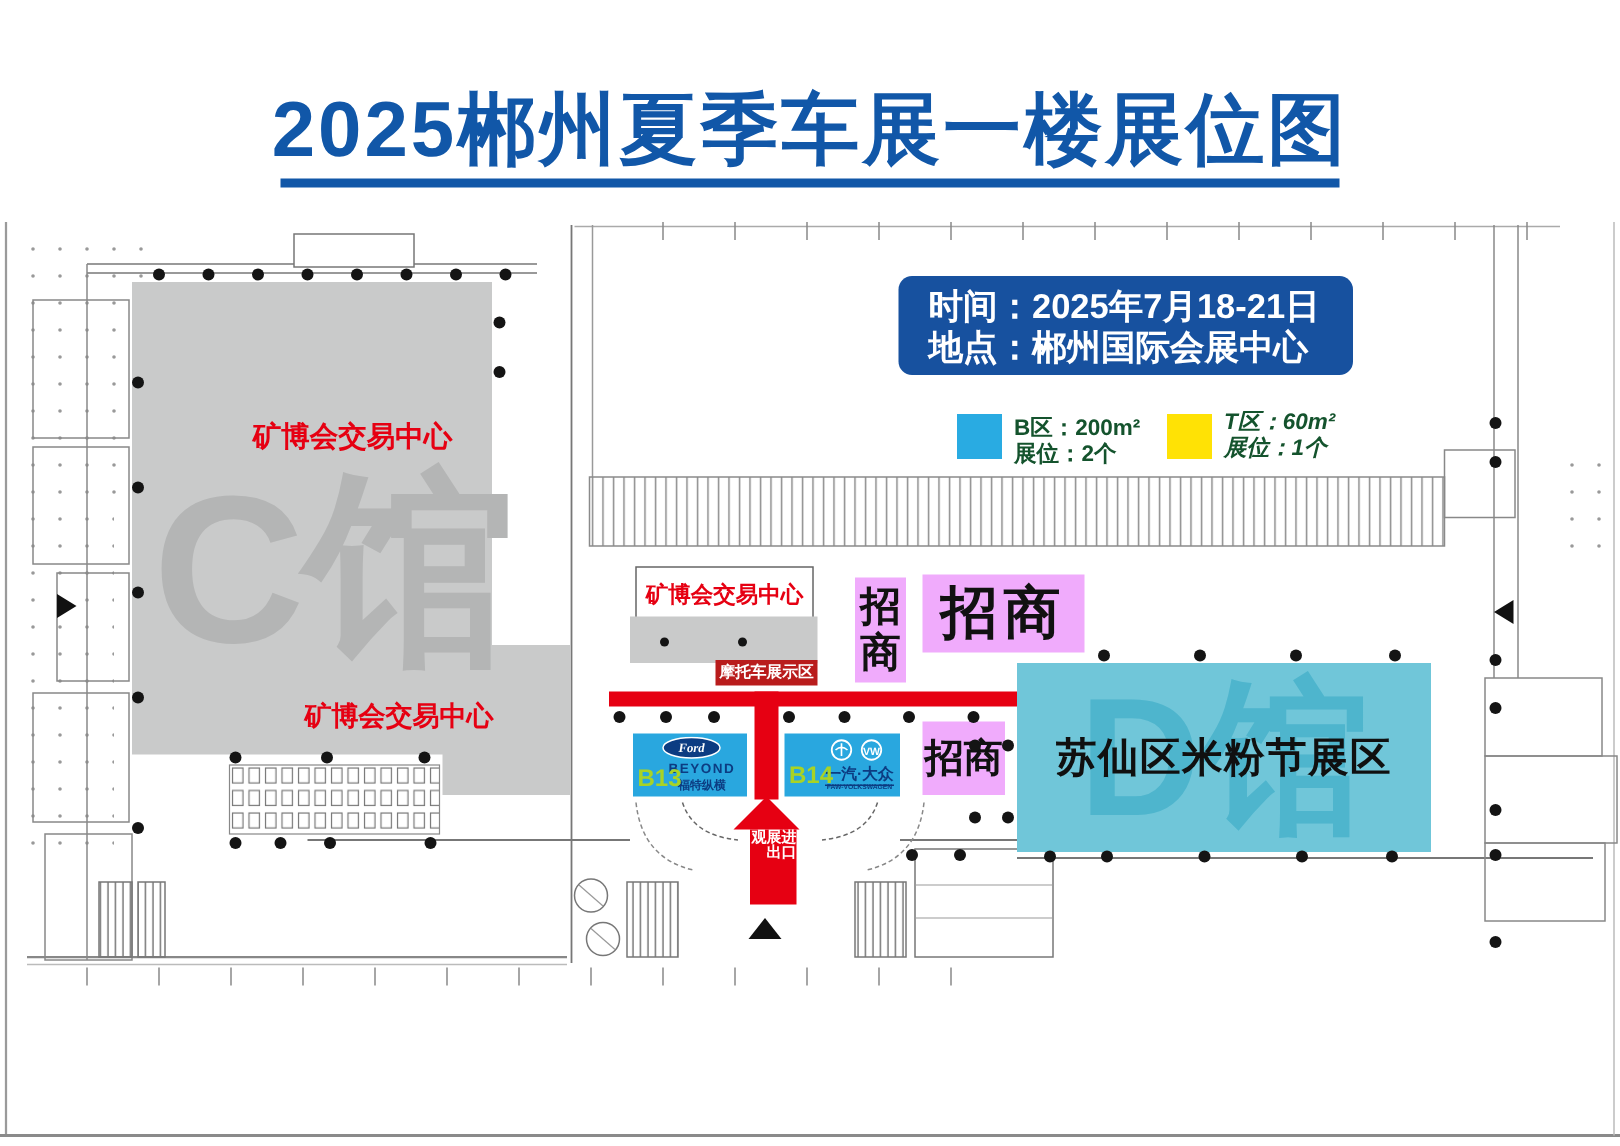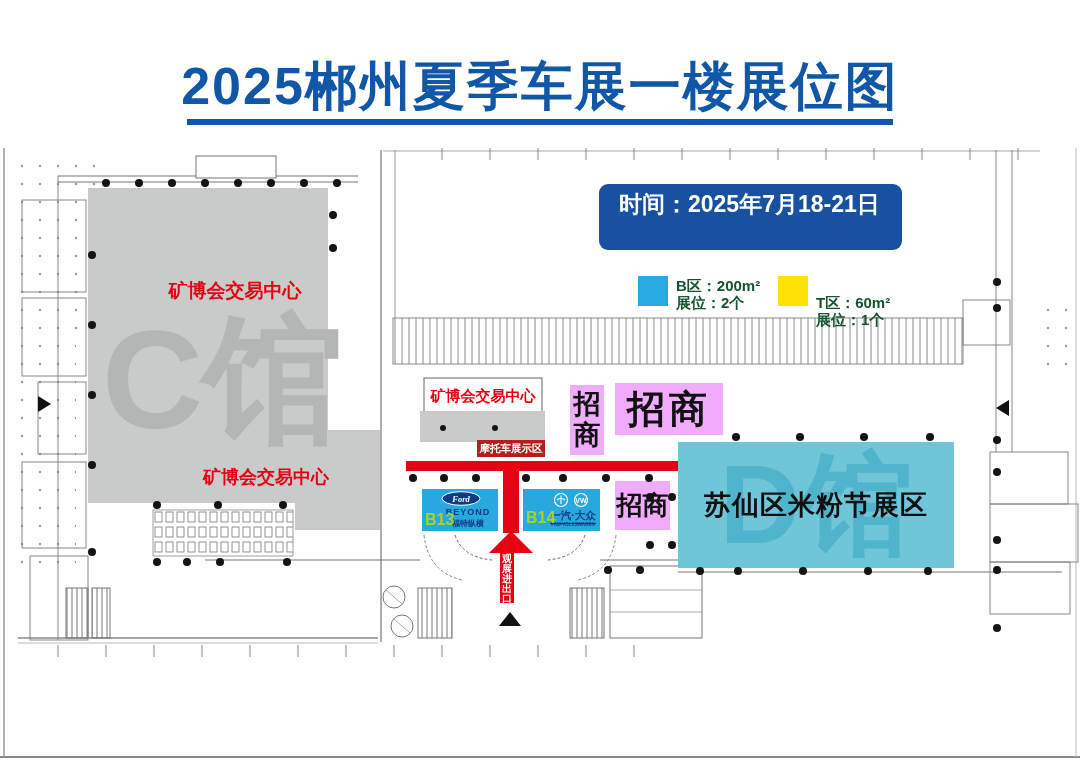--- a/index.html
+++ b/index.html
@@ -31,22 +31,22 @@
   .zs-v{left:570px;top:385px;width:34px;height:70px;font-size:27px;line-height:31px;
         padding-top:4px;box-sizing:border-box;word-break:break-all;}
   .zs-l{left:615px;top:383px;width:108px;height:52px;font-size:38px;line-height:52px;letter-spacing:4px;}
   .zs-s{left:615px;top:481px;width:55px;height:49px;font-size:26px;line-height:49px;}
   
   .red{background:#E60012;}
   .corridor-h{left:406px;top:461px;width:272px;height:10px;}
   .corridor-v{left:503px;top:461px;width:16px;height:72px;}
   .arrowhead{left:489px;top:531px;width:0;height:0;border-left:22px solid transparent;
              border-right:22px solid transparent;border-bottom:22px solid #E60012;}
-  .banner{left:500px;top:553px;width:14px;height:50px;color:#fff;font-weight:bold;
-          font-size:10px;line-height:10px;text-align:center;word-break:break-all;padding-top:1px;box-sizing:border-box;}
+  .banner{left:500px;top:553px;width:31px;height:50px;color:#fff;font-weight:bold;
+          font-size:10px;line-height:10px;text-align:right;word-break:break-all;padding-top:1px;box-sizing:border-box;}
   
   .moto{left:477px;top:440px;width:68px;height:17px;background:#b91c1c;color:#fff;
         font-size:10.5px;line-height:17px;text-align:center;font-weight:bold;}
   
   .booth{background:#29A7DF;}
   .booth-id{color:#A8D325;font-weight:900;font-size:16px;}
   .navy{color:#0C3C82;}
   
   .tri-r{width:0;height:0;border-top:8px solid transparent;border-bottom:8px solid transparent;border-left:13px solid #111;}
   .tri-l{width:0;height:0;border-top:8px solid transparent;border-bottom:8px solid transparent;border-right:13px solid #111;}
@@ -253,26 +253,27 @@
 
   <div class="abs tri-r" style="left:38px;top:396px;z-index:6;"></div>
   <div class="abs tri-l" style="left:996px;top:400px;z-index:6;"></div>
   <div class="abs tri-u" style="left:499px;top:612px;z-index:6;"></div>
 
   <div class="abs title" style="z-index:8;">2025郴州夏季车展一楼展位图</div>
   <div class="abs title-underline" style="z-index:8;"></div>
 
   <div class="abs infobox" style="z-index:8;">
     <div>时间：2025年7月18-21日</div>
+    <div>地点：郴州国际会展中心</div>
   </div>
 
   <div class="abs sw" style="left:638px;top:276px;background:#29ABE2;z-index:8;"></div>
   <div class="abs legend-text" style="left:676px;top:277px;z-index:8;">
     <div>B区：200m²</div>
     <div>展位：2个</div>
   </div>
   <div class="abs sw" style="left:778px;top:276px;background:#FFE205;z-index:8;"></div>
-  <div class="abs legend-text" style="left:816px;top:294px;z-index:8;">
+  <div class="abs legend-text" style="left:816px;top:273px;z-index:8;font-style:italic;">
     <div>T区：60m²</div>
     <div>展位：1个</div>
   </div>
 
 </div>
 
 </body></html>

